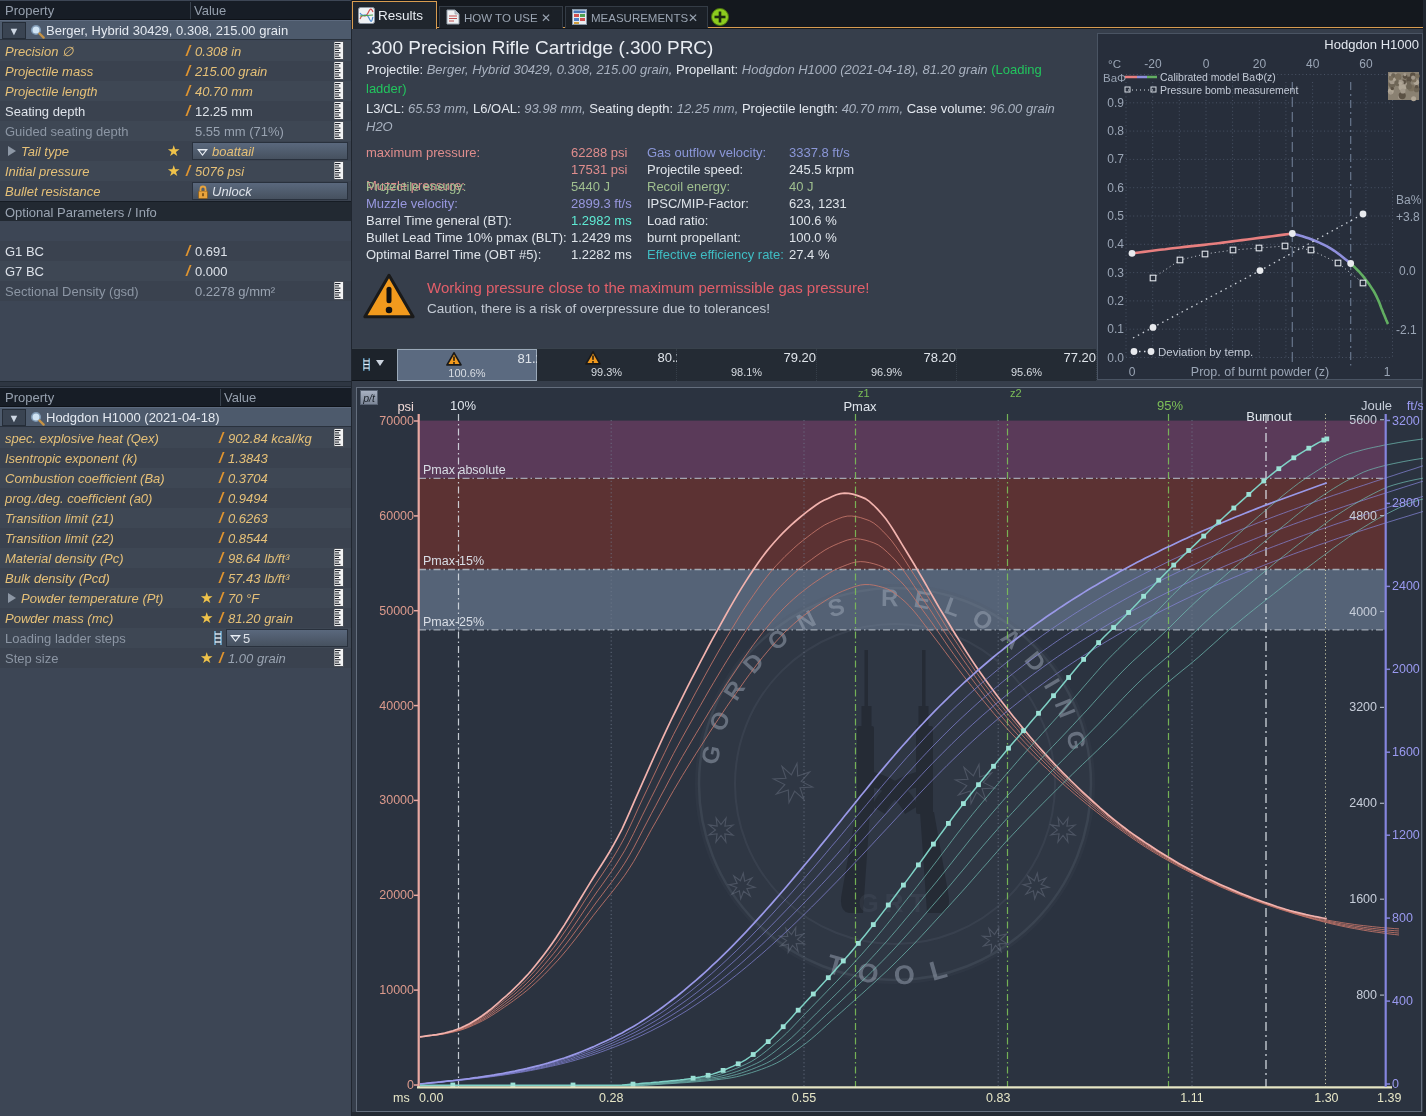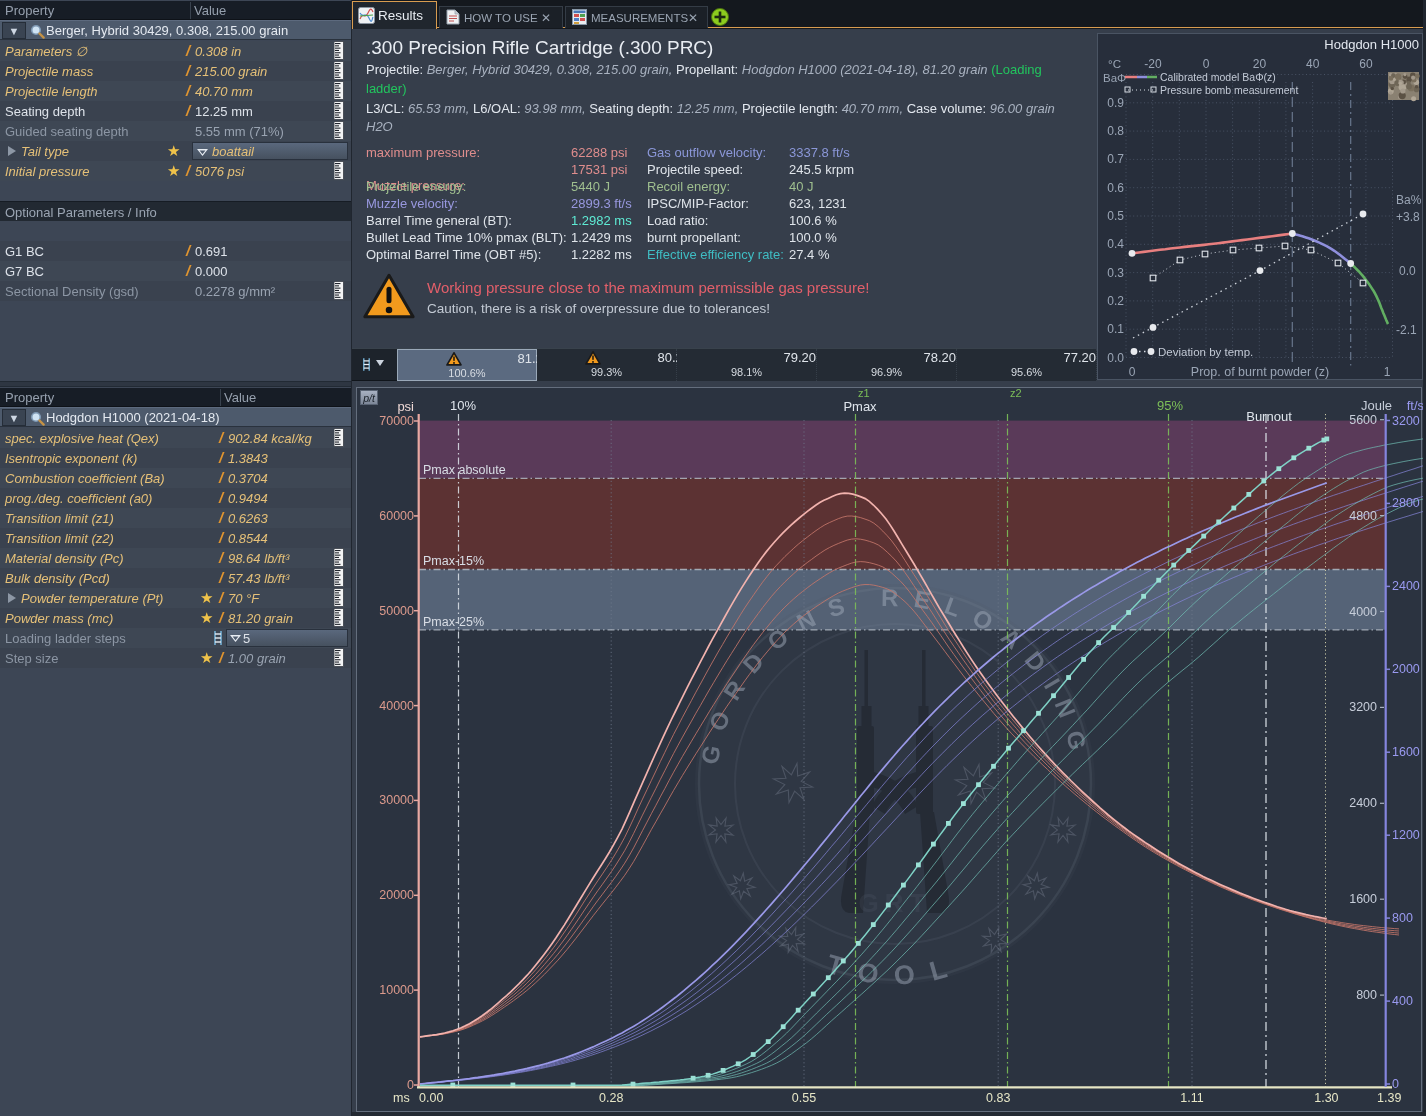--- a/index.html
+++ b/index.html
@@ -51,21 +51,21 @@
     </div>
     <div class="combo" style="top:20px">
       <span class="tribox">▼</span>
       <svg class="abs" style="left:30px;top:3px" width="15" height="15" viewBox="0 0 15 15">
         <circle cx="6" cy="6" r="4.3" fill="#cfe3f4" stroke="#7d97b2" stroke-width="1.6"></circle>
         <line x1="9.5" y1="9.5" x2="13.6" y2="13.6" stroke="#c59245" stroke-width="2.4" stroke-linecap="round"></line>
       </svg>
       <span class="txt">Berger, Hybrid 30429, 0.308, 215.00 grain</span>
     </div>
     <div class="row" style="top:41px;background:#3e4754">
-      <span class="lab ly" style="left:5px">Parameters ∅</span>
+      <span class="lab ly" style="left:5px">Precision ∅</span>
       <span class="slash" style="left:186px">/</span>
       <span class="val vy" style="left:195px">0.308 in</span>
       <svg class="abs" style="left:334px;top:0px" width="10" height="19" viewBox="0 0 10 19">
         <rect x="0" y="0.5" width="9.5" height="18" fill="#f2f3f4" stroke="#3a3f48" stroke-width="0.8"></rect>
         <rect x="1" y="2.0" width="5.5" height="1.1" fill="#20242c"></rect>
         <rect x="1" y="4.3" width="4" height="1.1" fill="#20242c"></rect>
         <rect x="1" y="6.6" width="5.5" height="1.1" fill="#20242c"></rect>
         <rect x="1" y="8.899999999999999" width="4" height="1.1" fill="#20242c"></rect>
         <rect x="1" y="11.2" width="5.5" height="1.1" fill="#20242c"></rect>
         <rect x="1" y="13.5" width="4" height="1.1" fill="#20242c"></rect>
@@ -150,20 +150,30 @@
       <svg class="abs" style="left:334px;top:0px" width="10" height="19" viewBox="0 0 10 19">
         <rect x="0" y="0.5" width="9.5" height="18" fill="#f2f3f4" stroke="#3a3f48" stroke-width="0.8"></rect>
         <rect x="1" y="2.0" width="5.5" height="1.1" fill="#20242c"></rect>
         <rect x="1" y="4.3" width="4" height="1.1" fill="#20242c"></rect>
         <rect x="1" y="6.6" width="5.5" height="1.1" fill="#20242c"></rect>
         <rect x="1" y="8.899999999999999" width="4" height="1.1" fill="#20242c"></rect>
         <rect x="1" y="11.2" width="5.5" height="1.1" fill="#20242c"></rect>
         <rect x="1" y="13.5" width="4" height="1.1" fill="#20242c"></rect>
         <rect x="1" y="15.799999999999999" width="5.5" height="1.1" fill="#20242c"></rect>
       </svg>
+    </div>
+    <div class="row" style="top:181px;background:#3a424f">
+      <span class="lab ly" style="left:5px">Bullet resistance</span>
+      <span class="wbtn" style="left:192px;width:156px"></span>
+      <svg class="abs" style="left:197px;top:4px" width="12" height="14" viewBox="0 0 12 14">
+        <rect x="1.5" y="6" width="9" height="7.5" rx="1" fill="#e8a33c" stroke="#8a5d1c" stroke-width="0.8"></rect>
+        <path d="M3.5,6 V4 a2.5,2.5 0 0 1 5,0 V6" fill="none" stroke="#e8a33c" stroke-width="1.8"></path>
+        <rect x="5.1" y="8.2" width="1.8" height="3" fill="#7a5218"></rect>
+      </svg>
+      <span class="val vw" style="left:212px"><i>Unlock</i></span>
     </div>
     <div class="secthead" style="top:201px">
       <span style="position:absolute;left:5px;top:3px">Optional Parameters / Info</span>
     </div>
     <div class="row" style="top:241px;background:#3a424f">
       <span class="lab lw" style="left:5px">G1 BC</span>
       <span class="slash" style="left:186px">/</span>
       <span class="val vw" style="left:195px">0.691</span>
     </div>
     <div class="row" style="top:261px;background:#3e4754">

